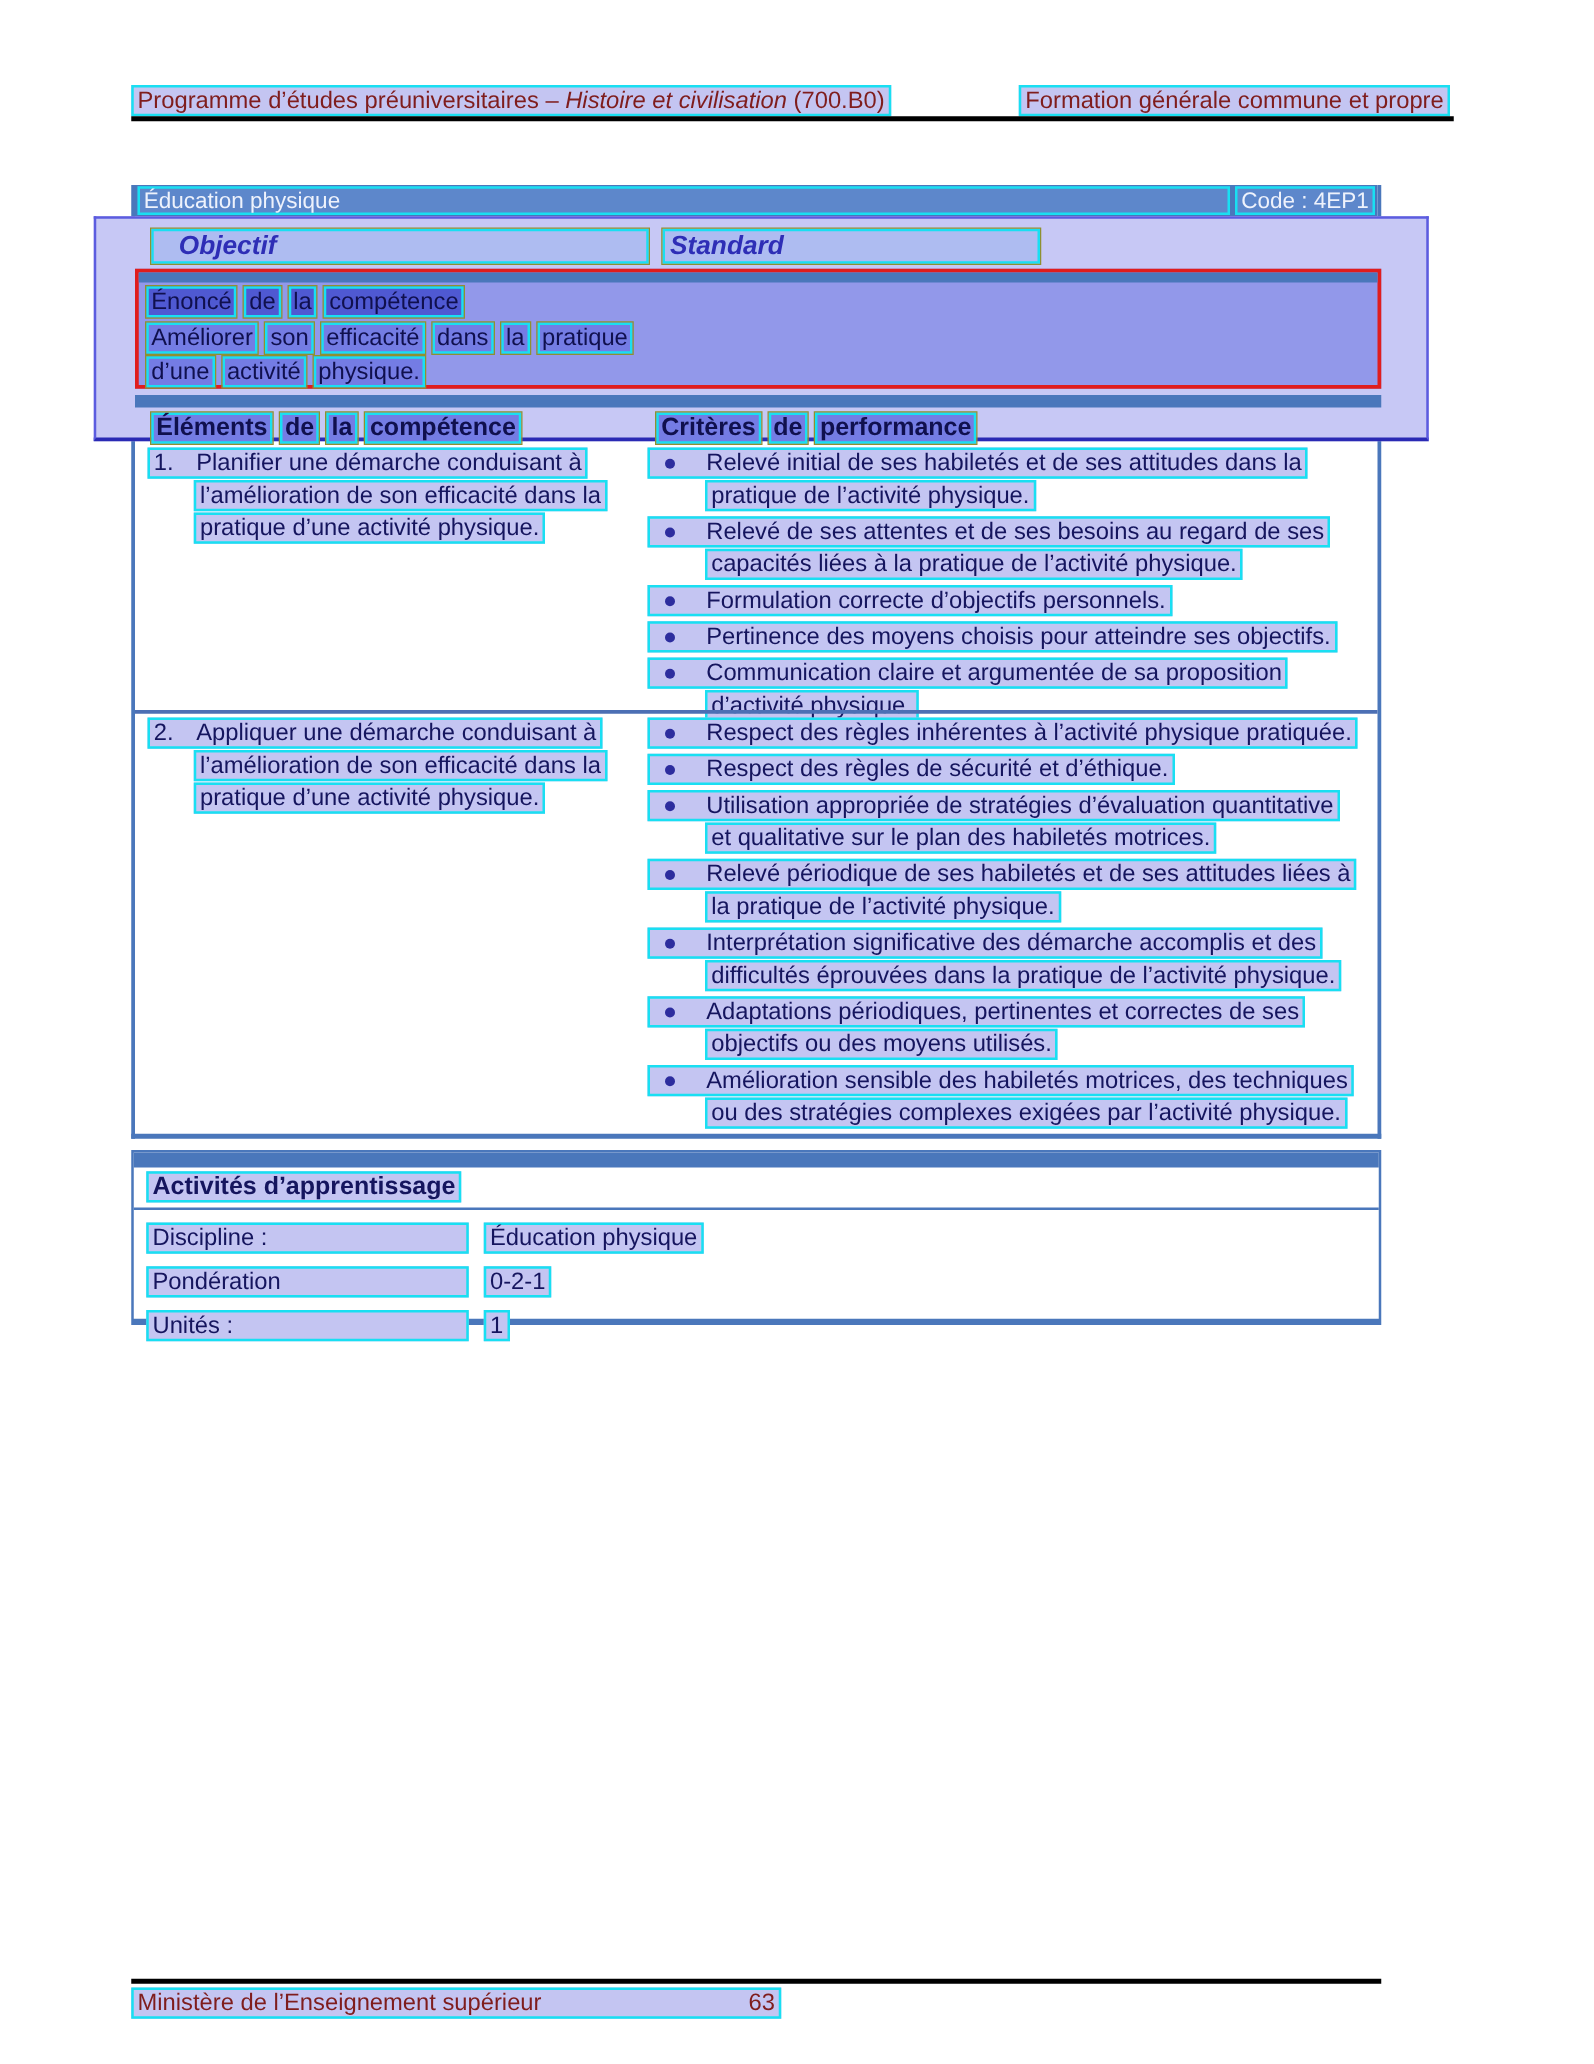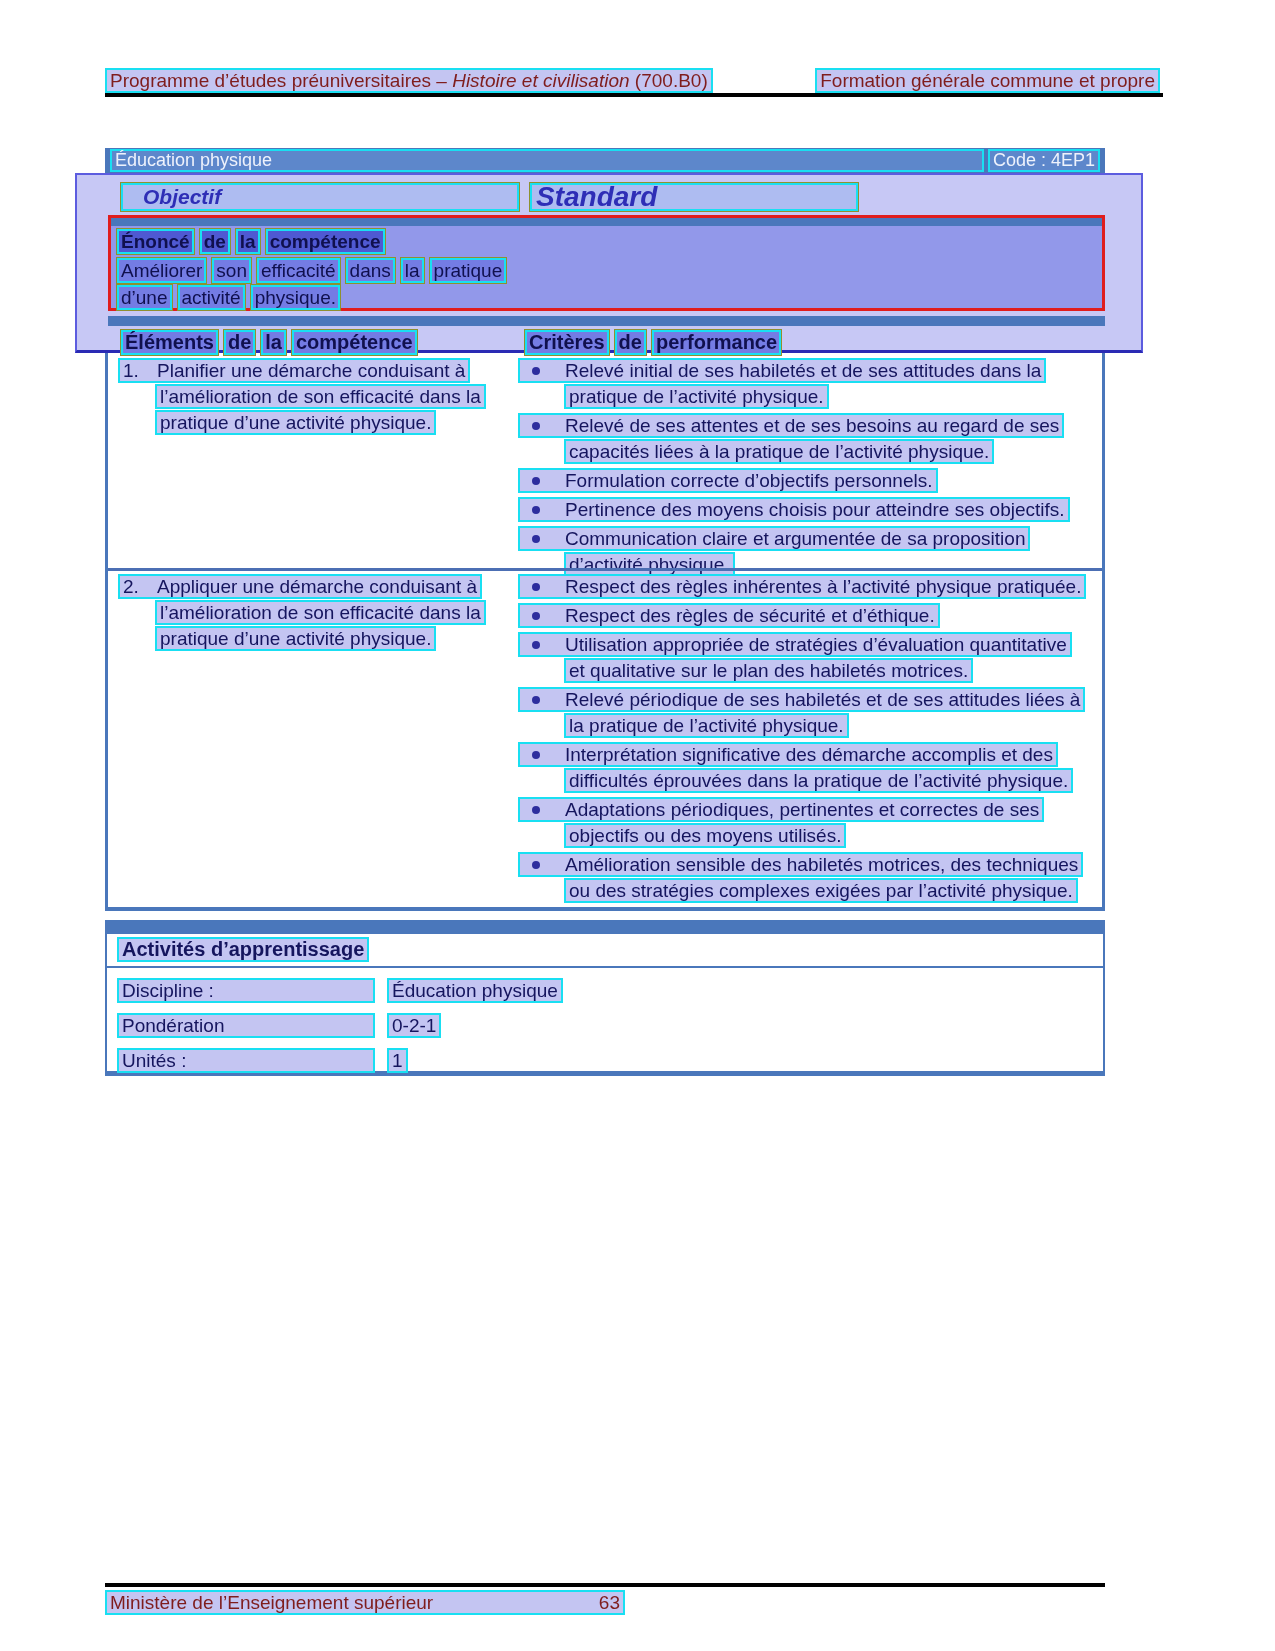--- a/index.html
+++ b/index.html
@@ -7,21 +7,21 @@
         font-family:"Liberation Sans",sans-serif;overflow:hidden;}
 
   
   .chip{display:inline-block;background:#c4c5f2;border:2px solid #19dff2;
         color:#15155e;font-size:19px;line-height:21px;padding:0 3px;
         box-sizing:border-box;white-space:nowrap;}
   .chip-gray{color:#7f1d1d;}
   .wchip{display:inline-block;background:#747ce4;border:2px solid #19dff2;
          outline:1px solid #8f9030;color:#10104e;font-size:19px;line-height:21px;
          padding:0 2px;margin-right:6px;white-space:nowrap;}
-  .wc-title .wchip{background:#4f59d2;font-weight:bold;}
+  .wc-title .wchip{background:#4f59d2;font-weight:normal;}
   .wc-head  .wchip{background:#747ce4;font-weight:bold;font-size:20px;}
 
   
   .hdr-row{position:absolute;left:105px;top:68px;width:1000px;height:26px;}
   .hdr-left{position:absolute;left:0;top:0;}
   .hdr-right{position:absolute;right:-55px;top:0;}
   .hdr-rule{position:absolute;left:105px;top:93px;width:1058px;height:4px;background:#000;}
   .ftr-rule{position:absolute;left:105px;top:1583px;width:1000px;height:4px;background:#000;}
   .ftr-chip{position:absolute;left:105px;top:1590px;width:520px;display:flex;
             justify-content:space-between;align-items:center;}
@@ -36,23 +36,23 @@
   .band-title{flex:1;}
 
   
   .overlay-group{position:absolute;left:-33px;top:25px;width:1068px;height:180px;
                  background:#c7c8f5;border:2px solid #5c5cdf;border-bottom:3px solid #2a2ab4;
                  box-sizing:border-box;z-index:3;}
   .objectif-chip{position:absolute;left:44px;top:8px;width:398px;background:#aebcf1;
                  border:2px solid #19dff2;outline:1px solid #8f9030;box-sizing:border-box;
                  font-size:21px;line-height:24px;font-weight:bold;font-style:italic;
                  color:#2e2eb6;padding:0 20px;}
-  .standard-chip{position:absolute;left:453px;top:8px;width:328px;background:#aebcf1;
+  .standard-chip{position:absolute;left:453px;top:8px;width:302px;background:#aebcf1;
                  border:2px solid #19dff2;outline:1px solid #8f9030;box-sizing:border-box;
-                 font-size:28px;line-height:24px;font-weight:bold;font-style:italic;
+                 font-size:21px;line-height:24px;font-weight:bold;font-style:italic;
                  color:#2e2eb6;padding:0 4px;}
   .red-box{position:absolute;left:31px;top:40px;width:997px;height:96px;background:#9298ea;
            border:3px solid #e01d1d;box-sizing:border-box;}
   .red-strip{height:8px;background:#4a77bb;}
   .enonce-title{margin:3px 0 4px 6px;}
   .enonce-line{margin:1px 0 2px 6px;}
   .steel-band{position:absolute;left:31px;top:141px;width:997px;height:10px;background:#4a77bb;}
   .col-headers{position:absolute;left:44px;top:155px;width:1000px;display:flex;}
   .col-headers .wc-left{width:404px;}
 
@@ -69,21 +69,21 @@
   .inum{display:inline-block;width:34px;}
   .il-cont{margin-left:37px;text-align:center;}
   .bullet{margin-bottom:4px;}
   .bline{margin-bottom:1px;}
   .bl-first{display:inline-flex;align-items:center;}
   .dot{width:8px;height:8px;border-radius:50%;background:#2d2d9e;margin:0 25px 0 9px;
        flex:0 0 auto;}
   .bl-cont{margin-left:46px;}
 
   
-  .act-box{position:absolute;left:105px;top:920px;width:1000px;height:156px;background:#fff;
+  .act-box{position:absolute;left:105px;top:920px;width:1000px;height:140px;background:#fff;
            border:2px solid #4a77bb;border-bottom:5px solid #4a77bb;box-sizing:border-box;}
   .act-band{height:12px;background:#4a77bb;}
   .act-title{margin:3px 0 0 10px;font-weight:bold;font-size:20px;}
   .act-divider{height:2px;background:#4a77bb;margin-top:4px;}
   .act-row{margin:10px 0 0 10px;display:flex;align-items:flex-start;}
   .act-label{width:258px;}
   .act-value{margin-left:12px;}
 </style>
 </head>
 <body>

